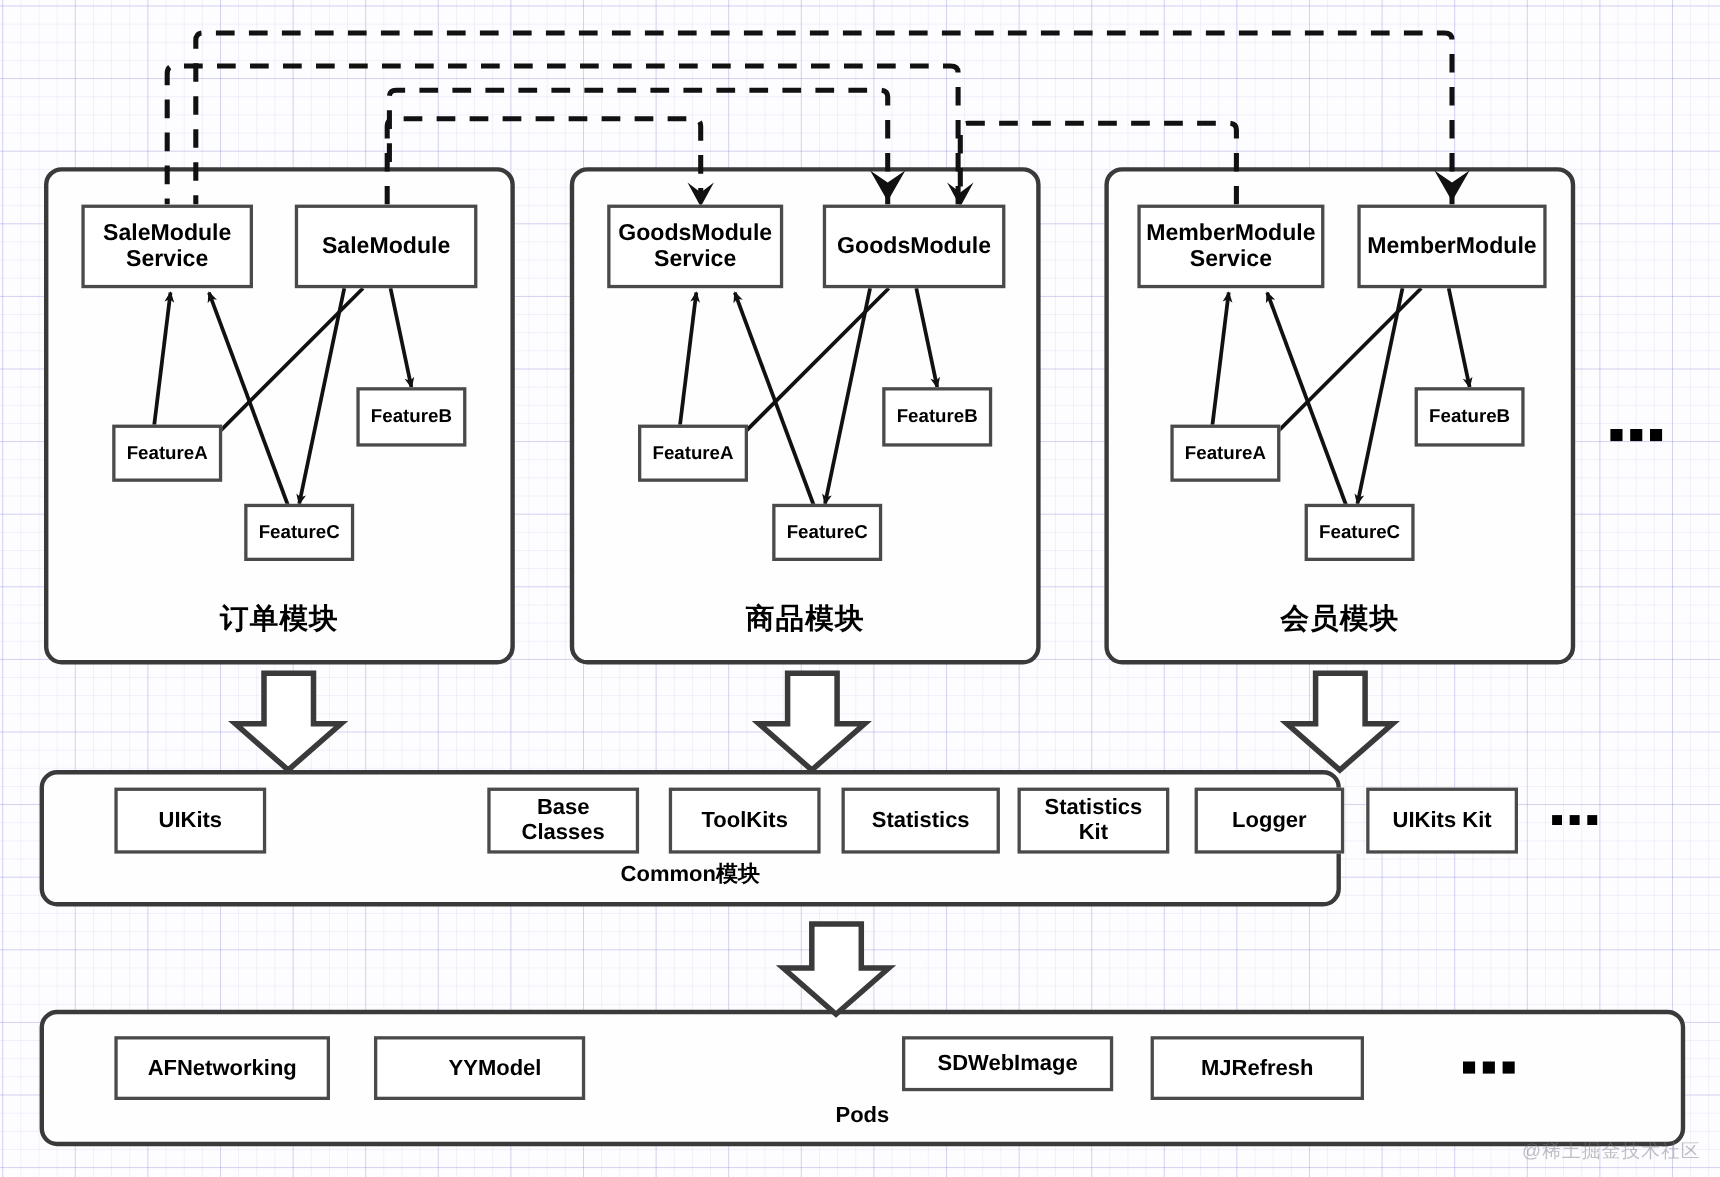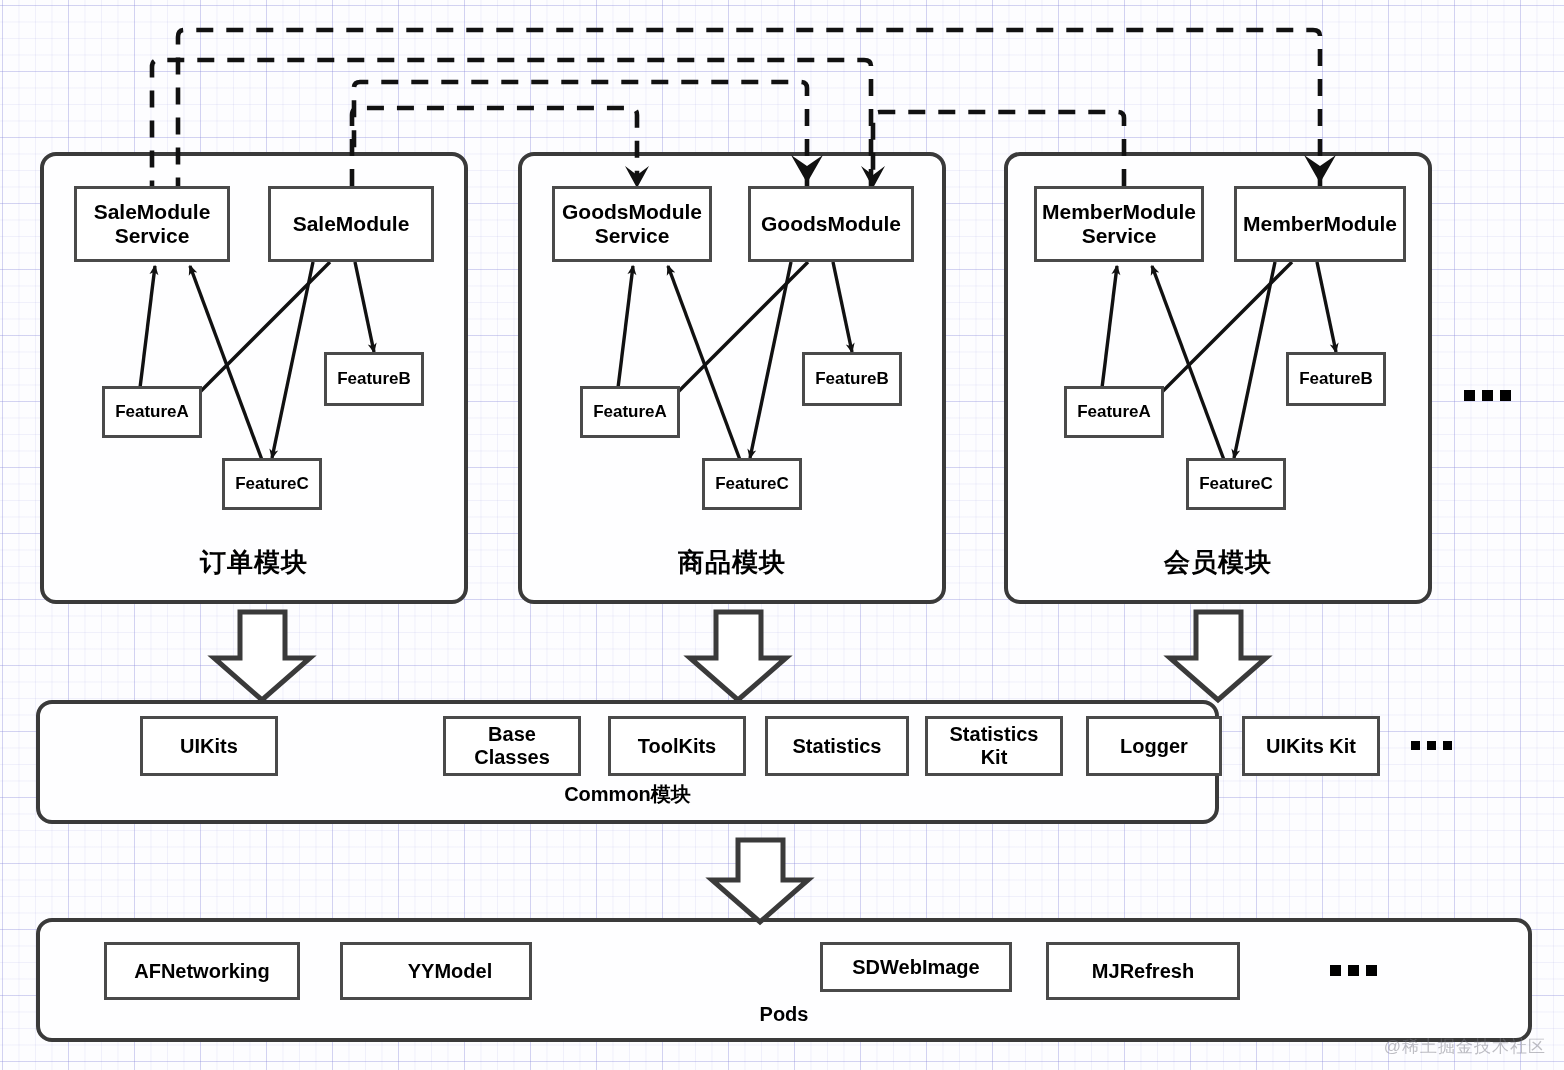--- a/index.html
+++ b/index.html
@@ -264,21 +264,21 @@
 
   <div class="ellipsis lg" style="left:1464px; top:390px;">
     <i></i>
     <i></i>
     <i></i>
   </div>
 
   <div class="layer" style="left:36px; top:700px; width:1183px; height:124px;">
     <div class="layer-label">Common模块</div>
   </div>
-  <div class="chip" style="left:104px; top:716px; width:138px; height:60px;margin-left:36px;">UIKits</div>
+  <div class="chip" style="left:104px; top:716px; width:138px; height:60px;">UIKits</div>
   <div class="chip" style="left:443px; top:716px; width:138px; height:60px;">
     <span>
       <span>Base</span><br>
       <span>Classes</span>
     </span>
   </div>
   <div class="chip" style="left:608px; top:716px; width:138px; height:60px;">ToolKits</div>
   <div class="chip" style="left:765px; top:716px; width:144px; height:60px;">Statistics</div>
   <div class="chip" style="left:925px; top:716px; width:138px; height:60px;">
     <span>

